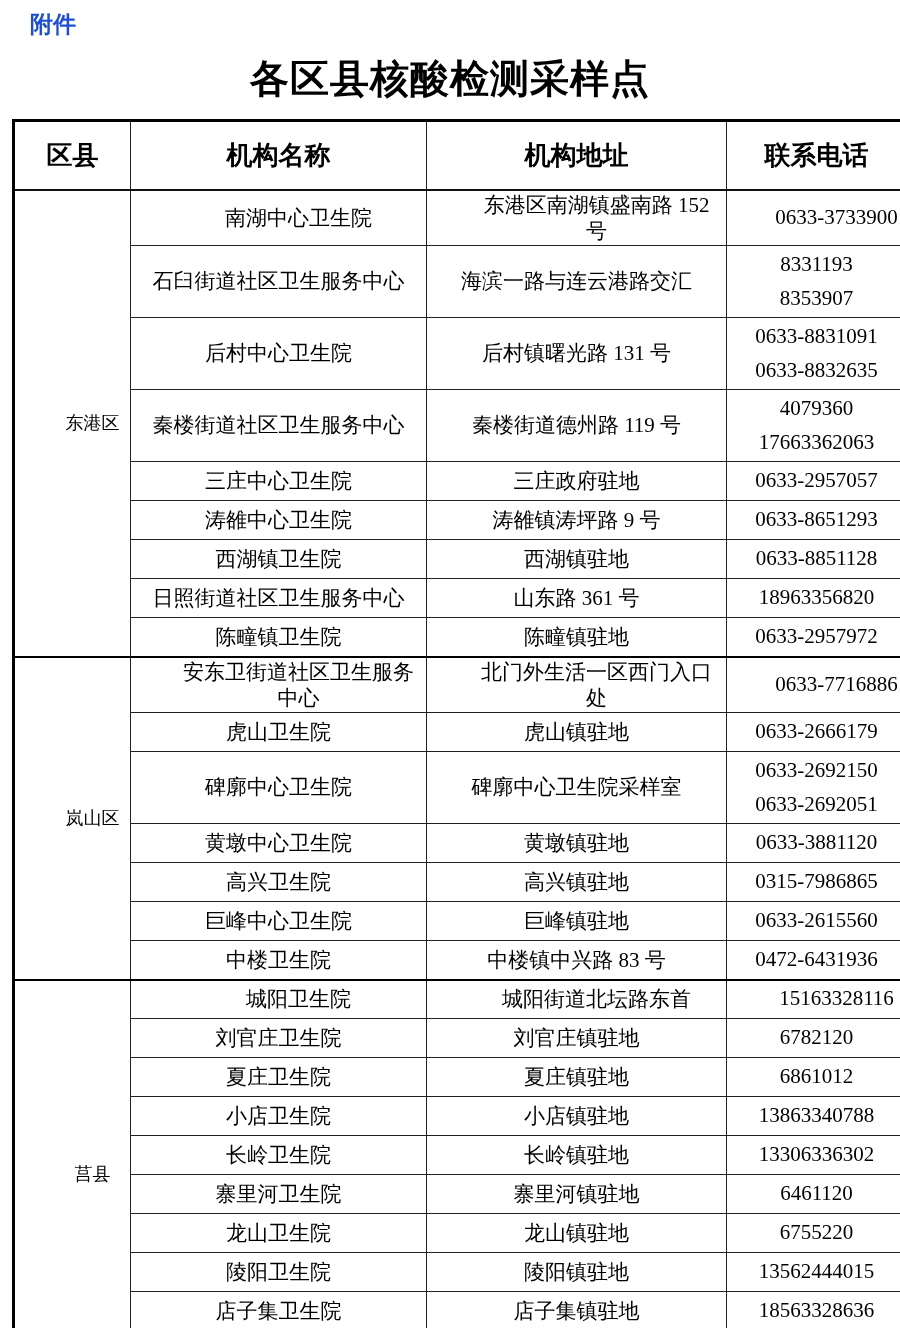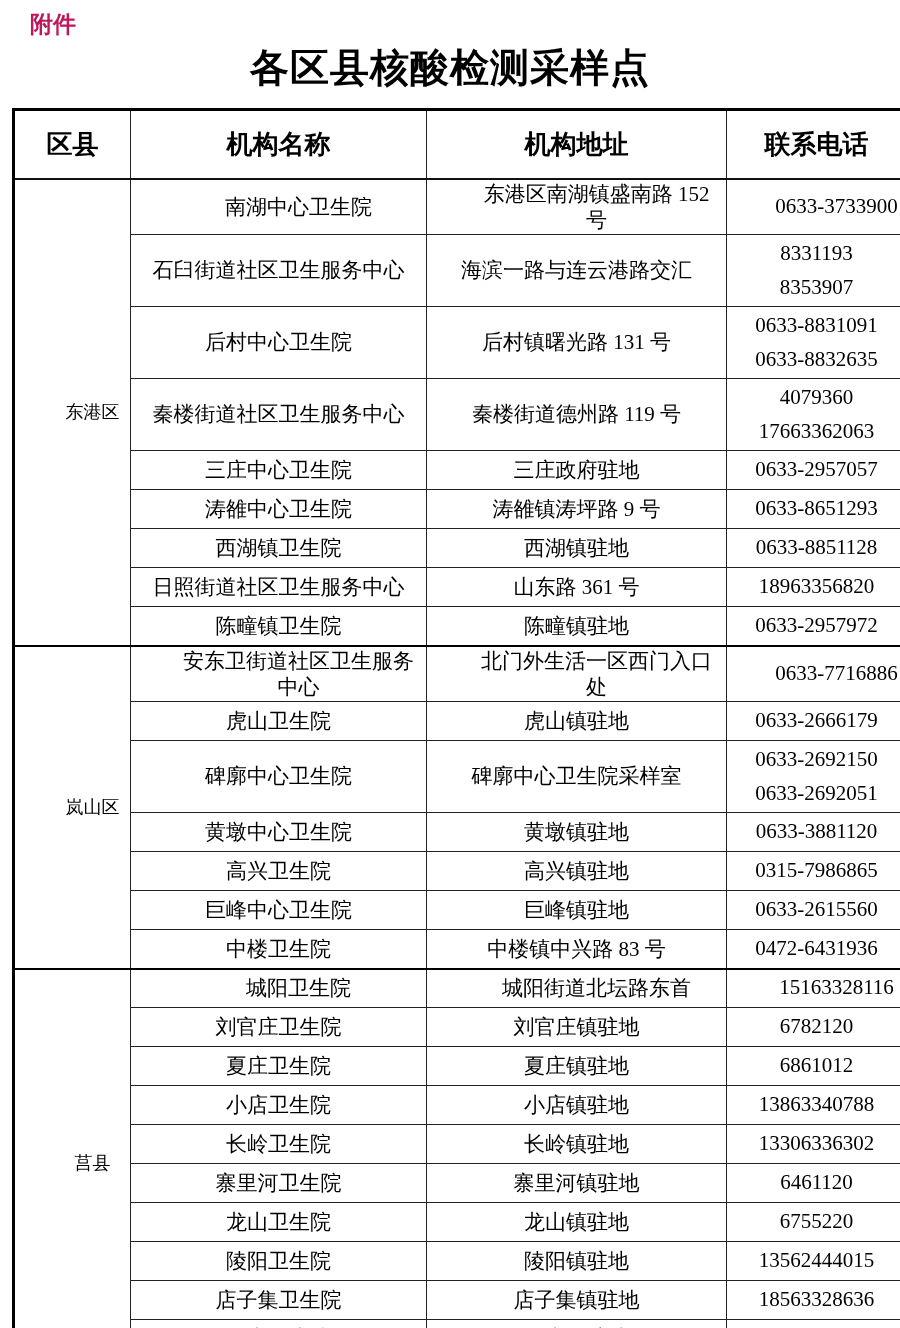--- a/index.html
+++ b/index.html
@@ -8,28 +8,28 @@
     background: #ffffff;
     color: #000000;
     font-family: "Liberation Serif", "DejaVu Serif", serif;
   }
   .page { width: 900px; height: 1328px; overflow: hidden; background: #fff; }
   .attachment {
     font-family: "Liberation Sans", "DejaVu Sans", sans-serif;
     font-weight: 700;
     font-size: 23px;
     padding: 9px 0 0 30px;
-    color: #be185d;
+    color: #1d4ed8;
   }
   .doc-title {
     text-align: center;
     font-weight: 700;
     font-size: 39px;
     letter-spacing: 1px;
-    margin-top: 1px;
+    margin-top: 12px;
     color: #000;
     font-family: "Liberation Serif", "DejaVu Serif", serif;
   }
   table.sampling {
     border-collapse: collapse;
     table-layout: fixed;
     margin: 13px auto 0 12px;
     width: 894px;
     border: 3px solid #000;
   }

